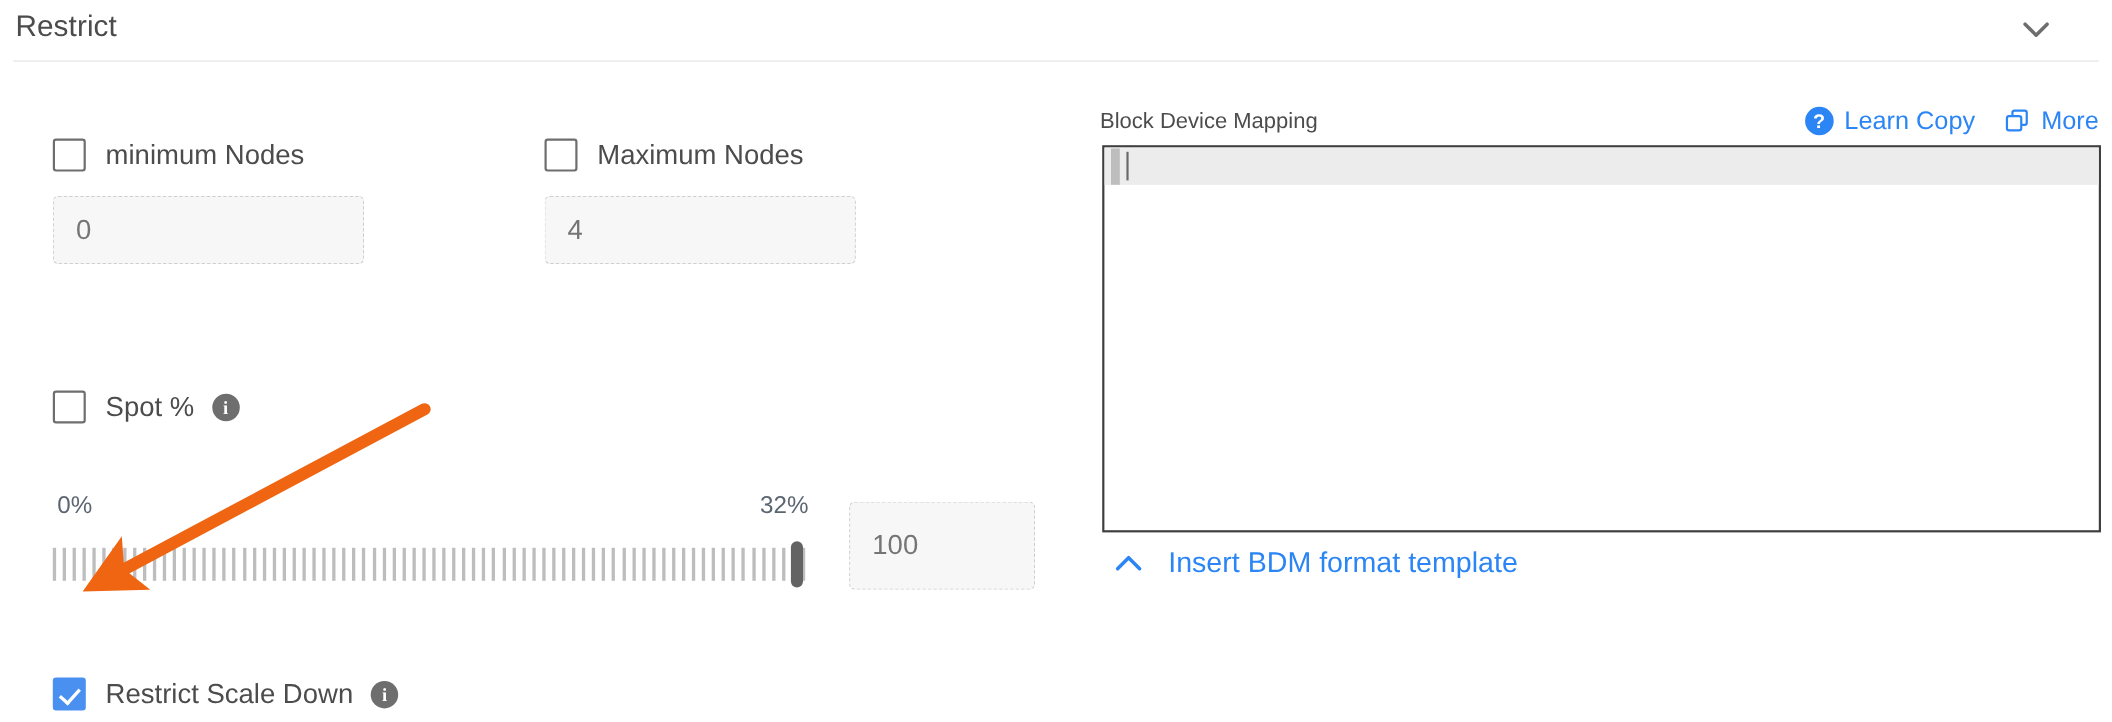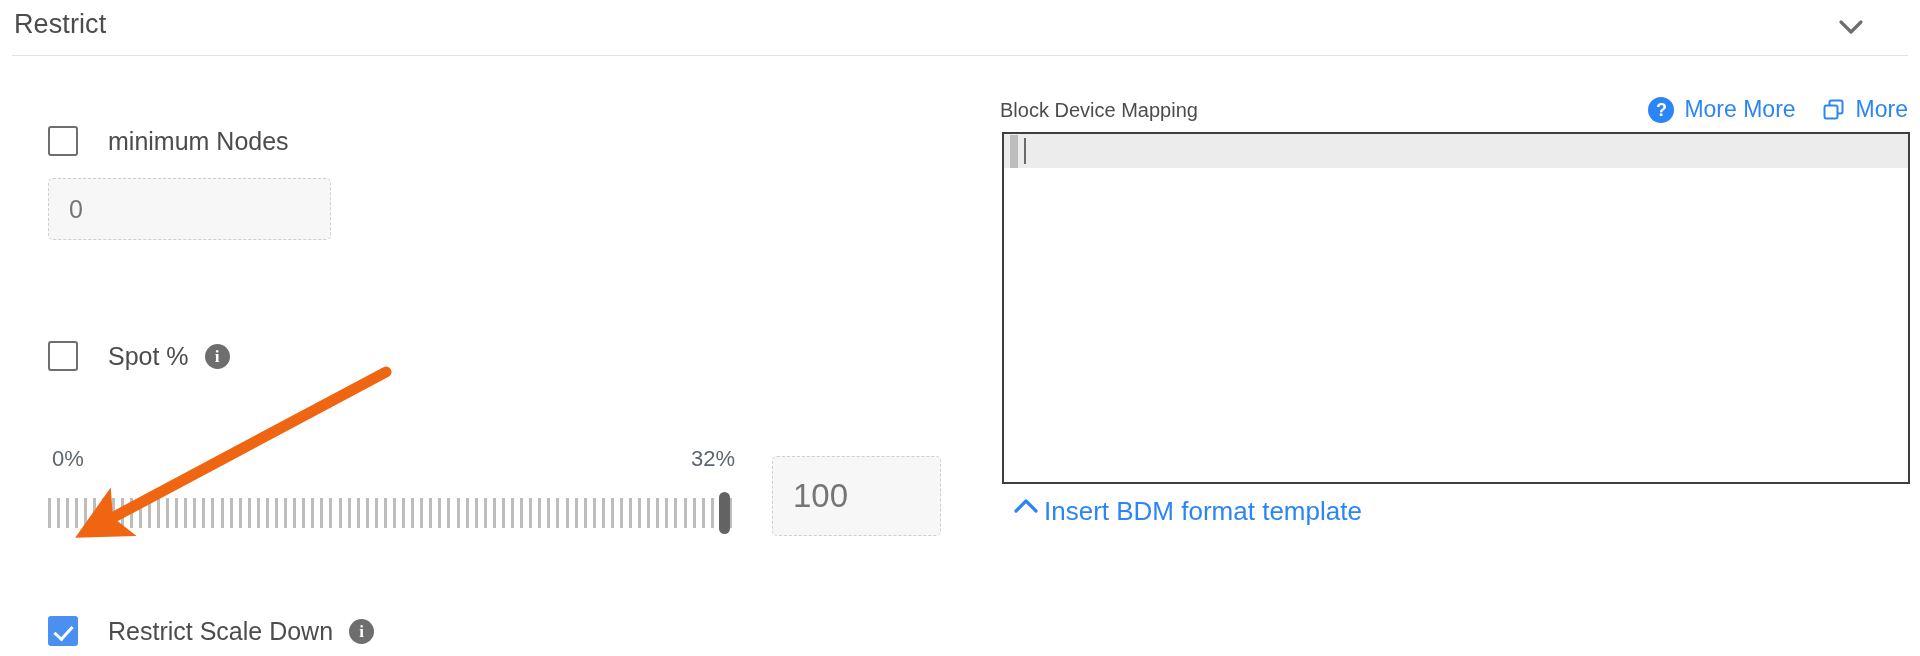--- a/index.html
+++ b/index.html
@@ -90,21 +90,21 @@
     position: absolute;
     left: 8px;
     top: 4px;
     width: 8px;
     height: 15px;
     border: solid #ffffff;
     border-width: 0 3px 3px 0;
     transform: rotate(42deg);
   }
   .cb-label {
-    margin-left: 30px;
+    margin-left: 18px;
     font-size: 25px;
     color: #4c4c4c;
     white-space: nowrap;
   }
 
   .info-icon {
     margin-left: 16px;
     width: 25px;
     height: 25px;
     border-radius: 50%;
@@ -129,21 +129,21 @@
     border: 1px dashed #cfcfcf;
     border-radius: 5px;
     background: #f7f7f7;
     color: #9b9b9b;
     font-size: 25px;
     font-family: "Liberation Sans", sans-serif;
     padding: 0 20px;
     outline: none;
   }
 
-  .group-spot { left: 48px; top: 285px; text-align: right; }
+  .group-spot { left: 48px; top: 299px; text-align: right; }
 
   
   .slider-block {
     position: absolute;
     left: 48px;
     top: 390px;
     width: 700px;
   }
   .slider-scale-labels {
     position: relative;
@@ -183,21 +183,21 @@
     position: absolute;
     left: 772px;
     top: 400px;
     width: 169px;
     height: 80px;
     box-sizing: border-box;
     border: 1px dashed #cfcfcf;
     border-radius: 5px;
     background: #f7f7f7;
     color: #9b9b9b;
-    font-size: 33px;
+    font-size: 25px;
     font-family: "Liberation Sans", sans-serif;
     padding: 0 20px;
     outline: none;
   }
 
   .group-restrict { left: 48px; top: 560px; }
 
   
   .right-col {
     position: absolute;
@@ -282,22 +282,22 @@
     width: 2px;
     height: 26px;
     background: #6a6a6a;
   }
 
   .insert-template-link {
     position: absolute;
     left: 12px;
     top: 440px;
     display: flex;
-    align-items: flex-start;
-    gap: 4px;
+    align-items: center;
+    gap: 22px;
     color: #2b85f5;
     font-size: 26px;
     cursor: pointer;
     white-space: nowrap;
   }
   .chevron-up-icon { width: 28px; height: 20px; flex: 0 0 auto; }
 
   
   .annotation-arrow {
     position: absolute;
@@ -324,20 +324,27 @@
 <div class="left-col">
 
   <div class="field-group group-min">
     <div class="cb-row">
       <div class="checkbox"></div>
       <div class="cb-label">minimum Nodes</div>
     </div>
     <input class="text-input-disabled" type="text" disabled="" placeholder="0" style="">
   </div>
 
+  <div class="field-group group-max">
+    <div class="cb-row">
+      <div class="checkbox"></div>
+      <div class="cb-label">Maximum Nodes</div>
+    </div>
+    <input class="text-input-disabled" type="text" disabled="" placeholder="4" style="">
+  </div>
 
   <div class="field-group group-spot">
     <div class="cb-row">
       <div class="checkbox"></div>
       <div class="cb-label">Spot %</div>
       <div class="info-icon">i</div>
     </div>
   </div>
 
   <div class="slider-block">
@@ -435,21 +442,21 @@
     </div>
   </div>
 </div>
 
 <div class="right-col">
   <div class="bdm-title">Block Device Mapping</div>
 
   <div class="bdm-actions">
     <div class="action-link">
       <span class="qmark-icon">?</span>
-      <span>More More</span>
+      <span>Learn Copy</span>
     </div>
     <div class="action-link">
       <svg class="copy-icon" viewBox="0 0 24 24">
         <rect x="7.5" y="2.5" width="13" height="13" rx="2" fill="none" stroke="#2b85f5" stroke-width="2"></rect>
         <rect x="2.5" y="7.5" width="13" height="13" rx="2" fill="#ffffff" stroke="#2b85f5" stroke-width="2"></rect>
       </svg>
       <span>More</span>
     </div>
   </div>
 

